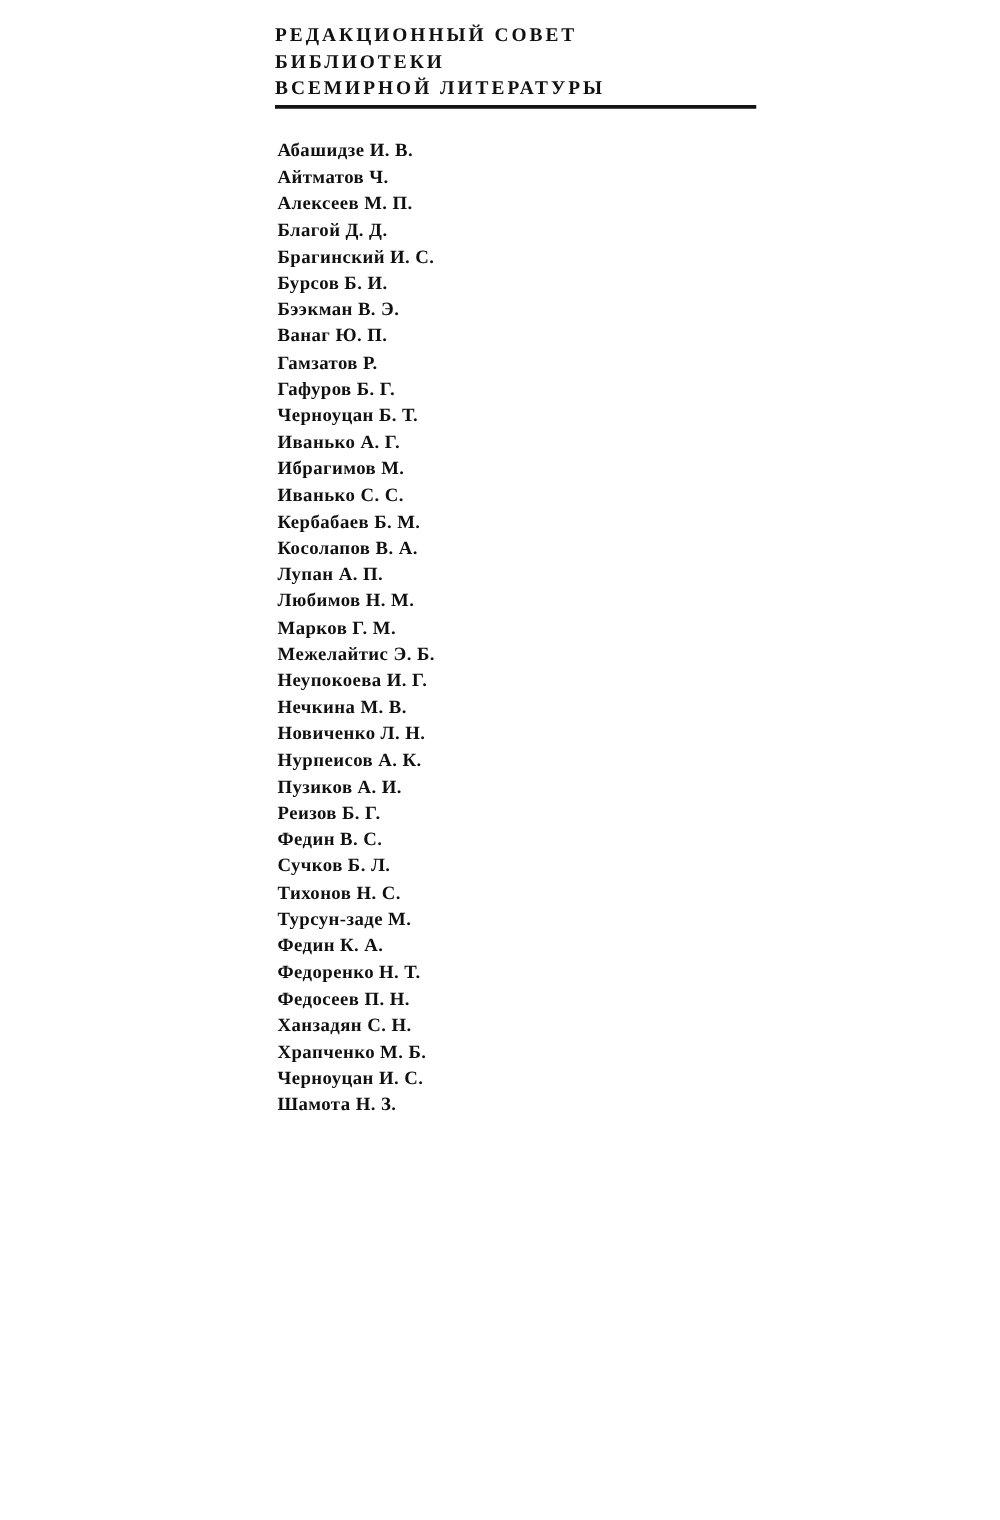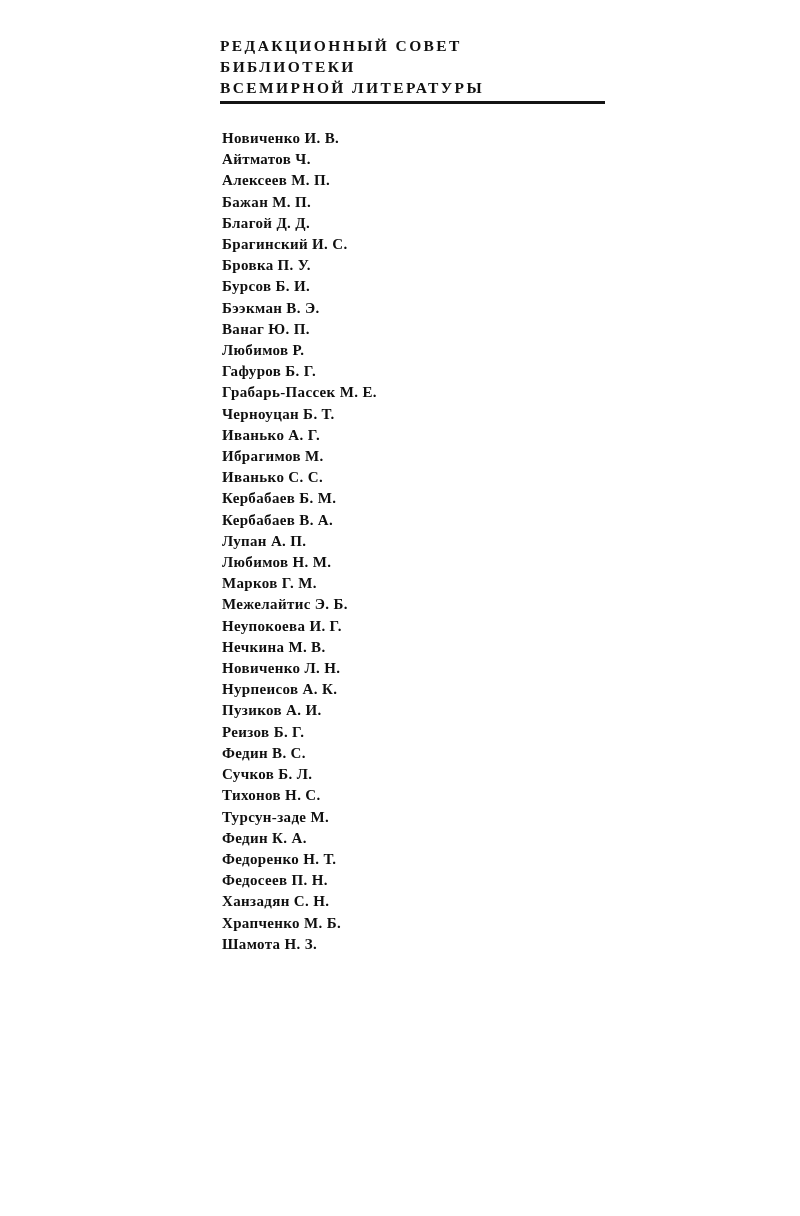--- a/index.html
+++ b/index.html
@@ -12,21 +12,20 @@
     background: #ffffff;
     font-family: "Liberation Serif", serif;
     color: #0d0d0d;
     overflow: hidden;
   }
   .page {
     position: relative;
     width: 800px;
     height: 1016px;
     box-sizing: border-box;
-    margin-top: 17px;
   }
   .header {
     position: absolute;
     left: 220px;
     top: 18px;
     width: 400px;
   }
   .header-line {
     font-family: "Liberation Serif", serif;
     font-weight: bold;
@@ -67,54 +66,52 @@
 
   <div class="header">
     <div class="header-line">РЕДАКЦИОННЫЙ СОВЕТ</div>
     <div class="header-line">БИБЛИОТЕКИ</div>
     <div class="header-line">ВСЕМИРНОЙ ЛИТЕРАТУРЫ</div>
   </div>
 
   <div class="rule"></div>
 
   <div class="names">
-    <div class="name-item">Новиченко И. В.</div>
+    <div class="name-item">Абашидзе И. В.</div>
     <div class="name-item">Айтматов Ч.</div>
     <div class="name-item">Алексеев М. П.</div>
-    <div class="name-item">Бажан М. П.</div>
     <div class="name-item">Благой Д. Д.</div>
     <div class="name-item">Брагинский И. С.</div>
-    <div class="name-item">Бровка П. У.</div>
     <div class="name-item">Бурсов Б. И.</div>
     <div class="name-item">Бээкман В. Э.</div>
     <div class="name-item">Ванаг Ю. П.</div>
-    <div class="name-item">Любимов Р.</div>
+    <div class="name-item">Гамзатов Р.</div>
     <div class="name-item">Гафуров Б. Г.</div>
-    <div class="name-item">Грабарь-Пассек М. Е.</div>
     <div class="name-item">Черноуцан Б. Т.</div>
     <div class="name-item">Иванько А. Г.</div>
     <div class="name-item">Ибрагимов М.</div>
     <div class="name-item">Иванько С. С.</div>
     <div class="name-item">Кербабаев Б. М.</div>
-    <div class="name-item">Кербабаев В. А.</div>
+    <div class="name-item">Косолапов В. А.</div>
     <div class="name-item">Лупан А. П.</div>
     <div class="name-item">Любимов Н. М.</div>
     <div class="name-item">Марков Г. М.</div>
     <div class="name-item">Межелайтис Э. Б.</div>
     <div class="name-item">Неупокоева И. Г.</div>
     <div class="name-item">Нечкина М. В.</div>
     <div class="name-item">Новиченко Л. Н.</div>
     <div class="name-item">Нурпеисов А. К.</div>
     <div class="name-item">Пузиков А. И.</div>
     <div class="name-item">Реизов Б. Г.</div>
     <div class="name-item">Федин В. С.</div>
     <div class="name-item">Сучков Б. Л.</div>
     <div class="name-item">Тихонов Н. С.</div>
     <div class="name-item">Турсун-заде М.</div>
     <div class="name-item">Федин К. А.</div>
     <div class="name-item">Федоренко Н. Т.</div>
     <div class="name-item">Федосеев П. Н.</div>
     <div class="name-item">Ханзадян С. Н.</div>
     <div class="name-item">Храпченко М. Б.</div>
+    <div class="name-item">Черноуцан И. С.</div>
     <div class="name-item">Шамота Н. З.</div>
   </div>
 
 </div>
 
 </body></html>

